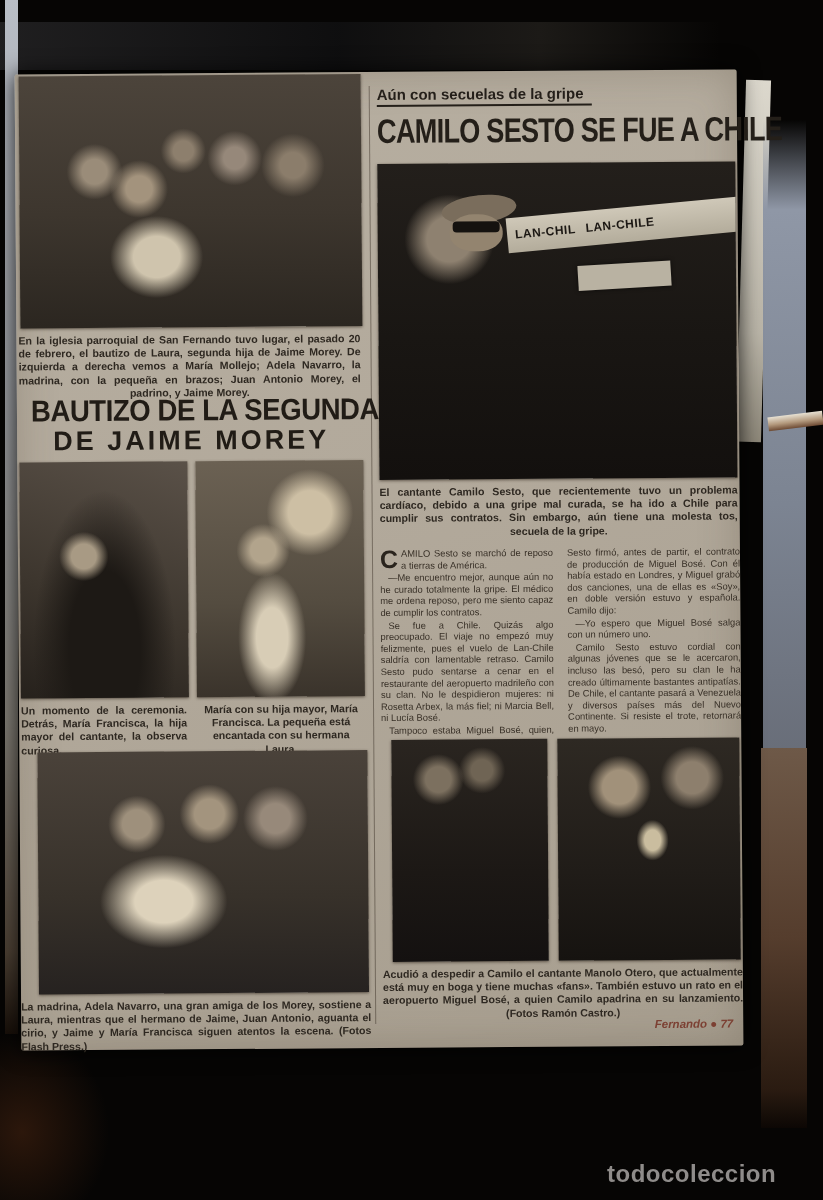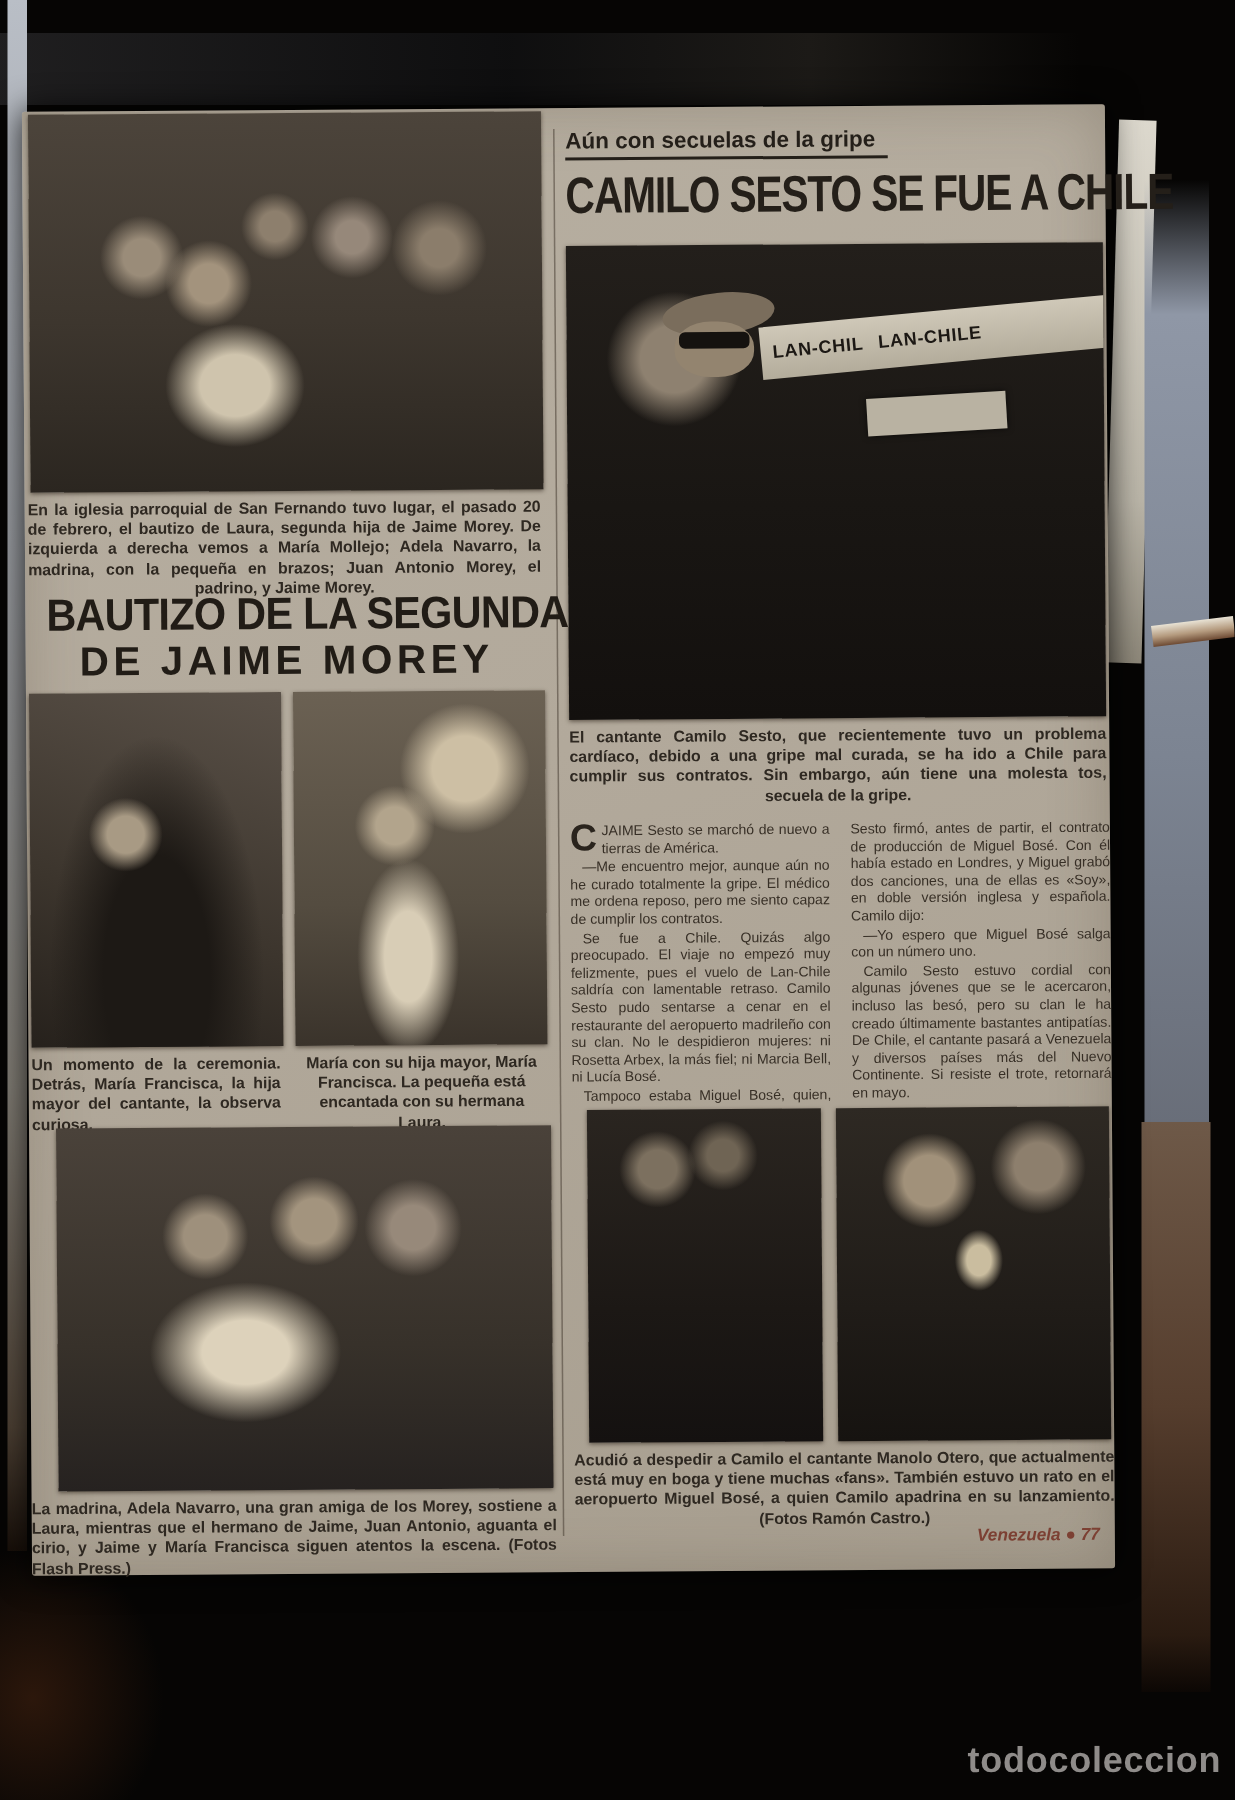--- a/index.html
+++ b/index.html
@@ -14,21 +14,21 @@
   .corner-bl{position:absolute;left:0;top:1030px;width:110px;height:170px;
     background:radial-gradient(ellipse at 20% 60%,rgba(90,45,20,.45),rgba(0,0,0,0) 70%);}
   .strip-white-r{position:absolute;left:741px;top:80px;width:25px;height:362px;
     background:linear-gradient(180deg,#dcd8cd,#bab5a8 70%,#8e887a);transform:rotate(1.6deg);}
   .strip-bluegray{position:absolute;left:763px;top:120px;width:43px;height:640px;
     background:linear-gradient(180deg,rgba(120,128,142,0) 0%,#8f97a6 14%,#7c8492 60%,#686d78 100%);}
   .strip-brown{position:absolute;left:761px;top:748px;width:46px;height:380px;
     background:linear-gradient(180deg,#6e5948,#553d2d 50%,#2a1b11 90%,#0c0704 100%);}
   .pencil{position:absolute;left:768px;top:414px;width:55px;height:14px;transform:rotate(-7deg);
     background:linear-gradient(180deg,#e8e2d4,#b49a7e 55%,#6d4a33);}
-  .watermark{position:absolute;left:645px;top:1160px;color:#8f8c8a;
+  .watermark{position:absolute;left:607px;top:1160px;color:#8f8c8a;
     font-weight:bold;font-size:24px;letter-spacing:.5px;}
 
   
   #page{position:absolute;left:18px;top:72px;width:722px;height:976px;
     background:linear-gradient(160deg,#b7afa1 0%,#b2a99b 45%,#a79e8f 100%);
     box-shadow:0 0 22px rgba(0,0,0,.85), inset 0 0 40px rgba(70,60,45,.25);
     transform:rotate(-.4deg);border-radius:2px;}
   .colrule{position:absolute;left:354px;top:14px;width:1px;height:938px;background:rgba(60,50,40,.5);}
 
   .abs{position:absolute;}
@@ -154,36 +154,36 @@
     <div class="lan-sign2"></div>
     <div class="cap-hat"></div>
     <div class="face"></div>
     <div class="shades"></div>
   </div>
 
   <div class="cap center-last abs" style="left:362px;top:414px;width:358px;height:58px;">El cantante Camilo Sesto, que recientemente tuvo un problema cardíaco, debido a una gripe mal curada, se ha ido a Chile para cumplir sus contratos. Sin embargo, aún tiene una molesta tos, secuela de la gripe.</div>
 
   <div class="body-cols abs" style="left:362px;top:476px;width:360px;height:190px;">
     <div class="bcol">
-      <p class="first"><span class="dropcap">C</span><span>JAIME Sesto se marchó de nuevo a tierras de América.</span></p>
+      <p class="first"><span class="dropcap">C</span><span>AMILO Sesto se marchó de reposo a tierras de América.</span></p>
       <p>—Me encuentro mejor, aunque aún no he curado totalmente la gripe. El médico me ordena reposo, pero me siento capaz de cumplir los contratos.</p>
       <p>Se fue a Chile. Quizás algo preocupado. El viaje no empezó muy felizmente, pues el vuelo de Lan-Chile saldría con lamentable retraso. Camilo Sesto pudo sentarse a cenar en el restaurante del aeropuerto madrileño con su clan. No le despidieron mujeres: ni Rosetta Arbex, la más fiel; ni Marcia Bell, ni Lucía Bosé.</p>
       <p>Tampoco estaba Miguel Bosé, quien, realmente, se acercó un momento, pero, al ver la demora del vuelo, no se quedó. Camilo</p>
     </div>
     <div class="bcol">
-      <p class="first">Sesto firmó, antes de partir, el contrato de producción de Miguel Bosé. Con él había estado en Londres, y Miguel grabó dos canciones, una de ellas es «Soy», en doble versión inglesa y española. Camilo dijo:</p>
+      <p class="first">Sesto firmó, antes de partir, el contrato de producción de Miguel Bosé. Con él había estado en Londres, y Miguel grabó dos canciones, una de ellas es «Soy», en doble versión estuvo y española. Camilo dijo:</p>
       <p>—Yo espero que Miguel Bosé salga con un número uno.</p>
       <p>Camilo Sesto estuvo cordial con algunas jóvenes que se le acercaron, incluso las besó, pero su clan le ha creado últimamente bastantes antipatías. De Chile, el cantante pasará a Venezuela y diversos países más del Nuevo Continente. Si resiste el trote, retornará en mayo.</p>
 
     </div>
   </div>
 
   <div class="photo ph-dark2 abs" style="left:372px;top:668px;width:156px;height:222px;"></div>
   <div class="photo ph-card abs" style="left:538px;top:668px;width:182px;height:222px;"></div>
 
   <div class="cap center-last abs" style="left:362px;top:896px;width:360px;height:50px;">Acudió a despedir a Camilo el cantante Manolo Otero, que actualmente está muy en boga y tiene muchas «fans». También estuvo un rato en el aeropuerto Miguel Bosé, a quien Camilo apadrina en su lanzamiento. (Fotos Ramón Castro.)</div>
 
   <div class="footer abs" style="left:362px;top:948px;width:350px;">
-    <span>Venezuela</span>
+    <span>Fernando</span>
     <span>●</span>
     <span>77</span>
   </div>
 </div>
 
 </body></html>

